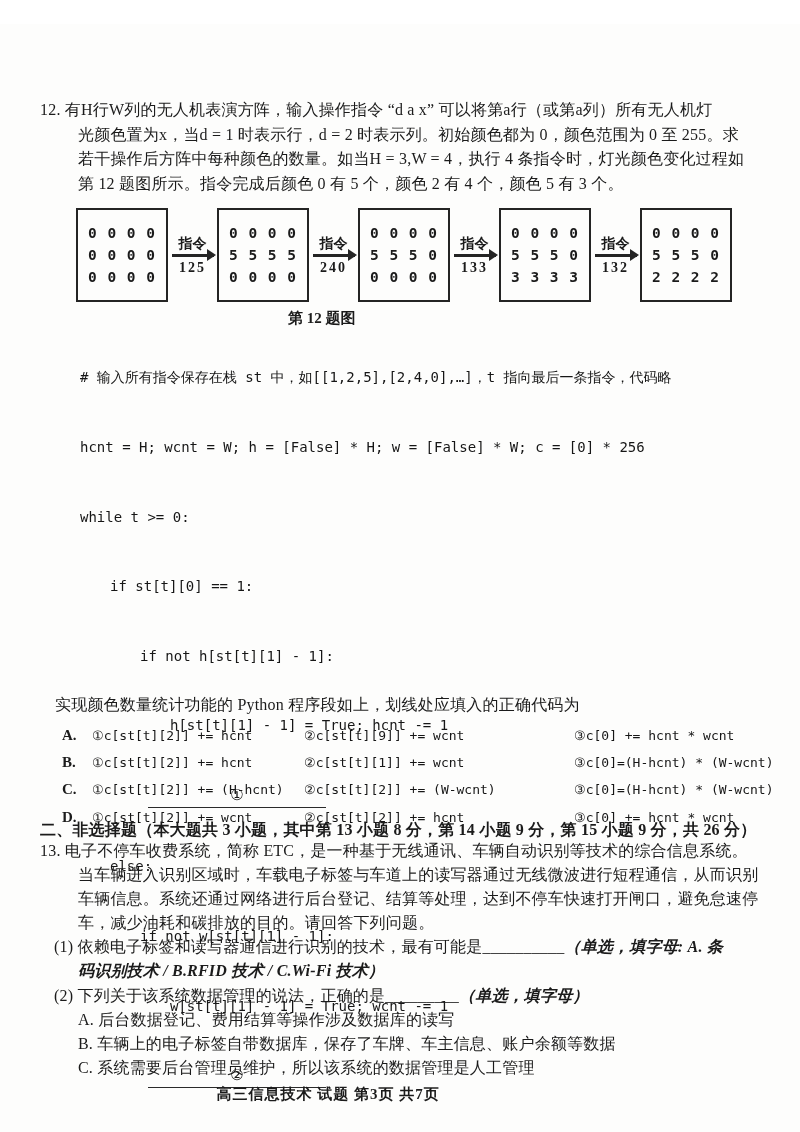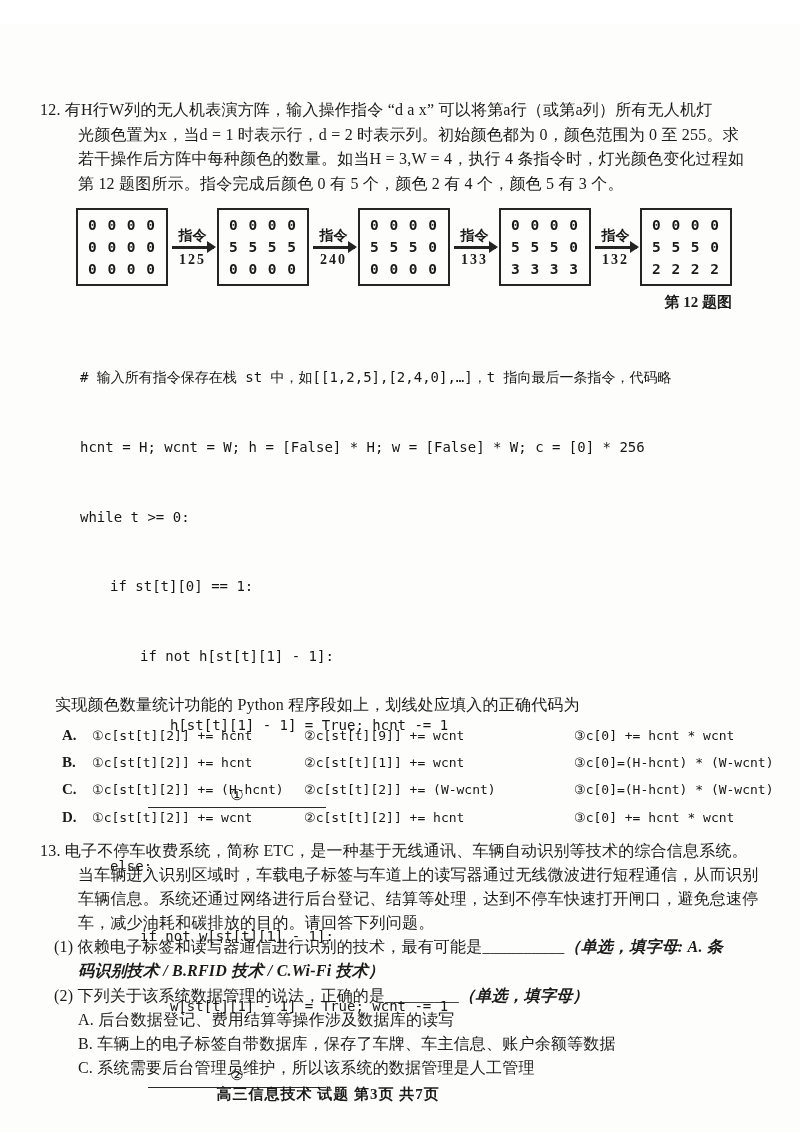--- a/index.html
+++ b/index.html
@@ -14,36 +14,36 @@
 
   
   .q12-para { position:absolute; top:74px; left:40px; width:718px;
     font-size:16px; line-height:24.6px; letter-spacing:0.2px; }
   .q12-para .hang { padding-left:38px; }
 
   
   .figure { position:absolute; top:184px; left:76px; width:656px; }
   .fig-row { display:flex; align-items:center; }
   .matrix {
-    width:92px; height:78px; border:2px solid #242424; background:#fdfdfc;
+    width:92px; height:94px; border:2px solid #242424; background:#fdfdfc;
     display:flex; flex-direction:column; justify-content:center;
     text-align:center; font-family:"DejaVu Sans Mono", monospace;
     font-size:14.5px; font-weight:bold; line-height:22px; letter-spacing:1px;
     flex:0 0 auto;
   }
   .arrow { flex:1 1 auto; display:flex; flex-direction:column; align-items:center; padding:0 1px; }
   .arrow-label { font-size:14px; font-weight:bold; line-height:15px; }
   .arrow-shaft { position:relative; width:42px; height:3px; background:#242424; margin:3px 0; }
   .arrow-shaft::after {
     content:""; position:absolute; right:-2px; top:-5px;
     border-left:9px solid #242424; border-top:6.5px solid transparent; border-bottom:6.5px solid transparent;
   }
   .arrow-value { font-family:Liberation Serif, serif; font-size:14px; font-weight:bold;
     letter-spacing:2px; line-height:15px; }
-  .fig-caption { margin-top:7px; padding-left:212px; font-size:15px; font-weight:bold;text-align:right; }
+  .fig-caption { margin-top:7px; padding-left:212px; font-size:15px; font-weight:bold; }
 
   
   .code { position:absolute; top:296px; left:80px; width:690px;
     font-family:"DejaVu Sans Mono", monospace; font-size:14px; line-height:23.2px;
     white-space:pre; color:#161616; }
   .cl.i1 { padding-left:30px; }
   .cl.i2 { padding-left:60px; }
   .cl.i3 { padding-left:90px; }
   .cl.bl { height:25px; }
   .blank { display:inline-block; border-bottom:1.6px solid #2a2a2a;
@@ -187,20 +187,21 @@
       <span>③c[0]=(H-hcnt) * (W-wcnt)</span>
     </div>
     <div class="opt-row">
       <span class="opt-label">D.</span>
       <span>①c[st[t][2]] += wcnt</span>
       <span>②c[st[t][2]] += hcnt</span>
       <span>③c[0] += hcnt * wcnt</span>
     </div>
   </div>
 
+  <div class="sec2">二、非选择题（本大题共 3 小题，其中第 13 小题 8 分，第 14 小题 9 分，第 15 小题 9 分，共 26 分）</div>
 
   <div class="q13">
     <div>13. 电子不停车收费系统，简称 ETC，是一种基于无线通讯、车辆自动识别等技术的综合信息系统。</div>
     <div class="hang">当车辆进入识别区域时，车载电子标签与车道上的读写器通过无线微波进行短程通信，从而识别</div>
     <div class="hang">车辆信息。系统还通过网络进行后台登记、结算等处理，达到不停车快速打开闸口，避免怠速停</div>
     <div class="hang">车，减少油耗和碳排放的目的。请回答下列问题。</div>
 
     <div class="sub"><span>(1) 依赖电子标签和读写器通信进行识别的技术，最有可能是__________</span><span class="bold">（单选，填字母: A. 条</span></div>
     <div class="hang bold">码识别技术 / B.RFID 技术 / C.Wi-Fi 技术）</div>
 

